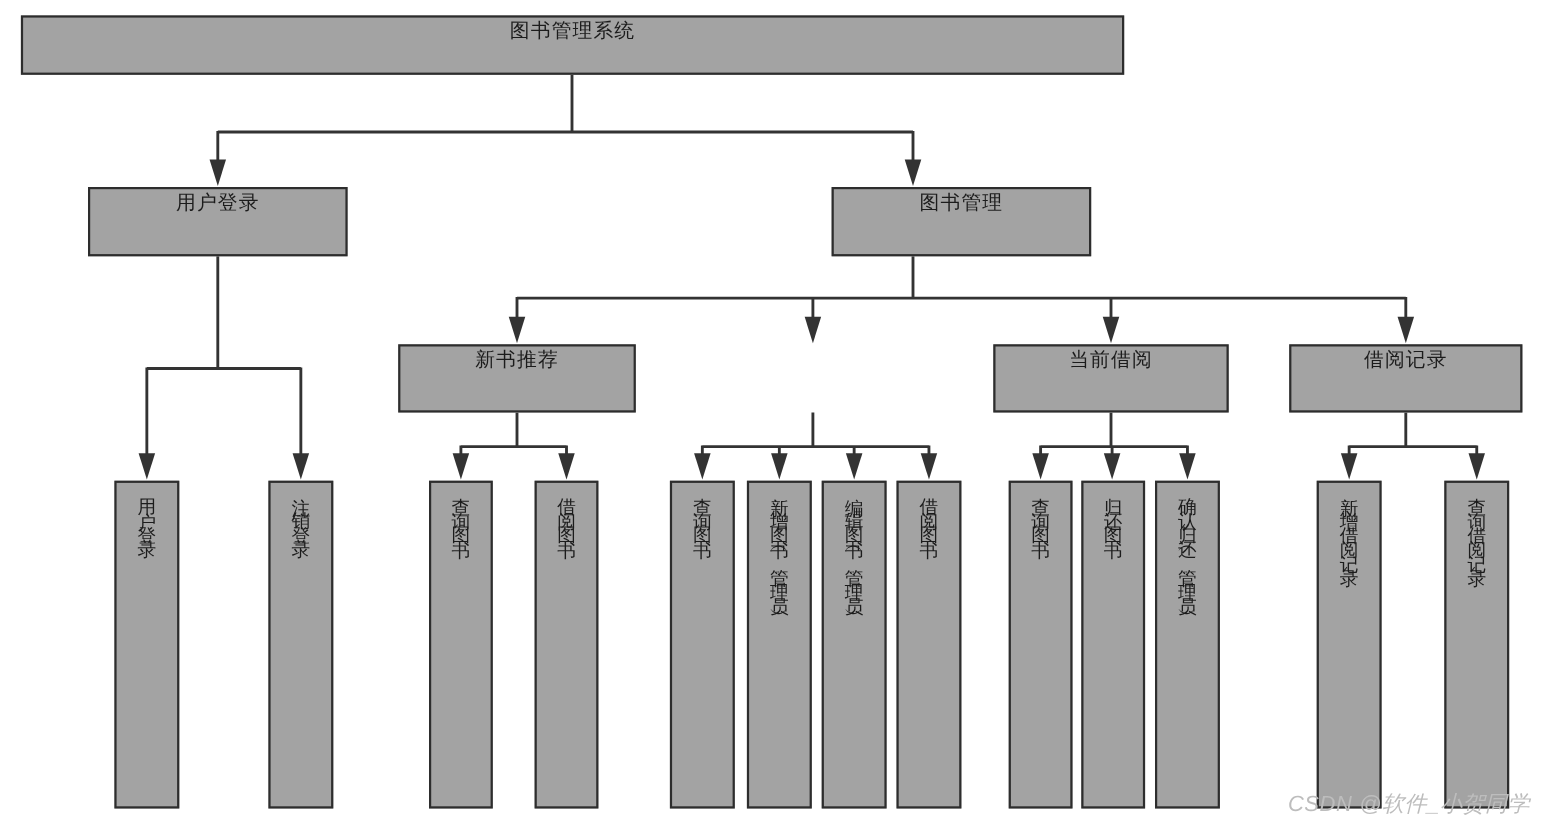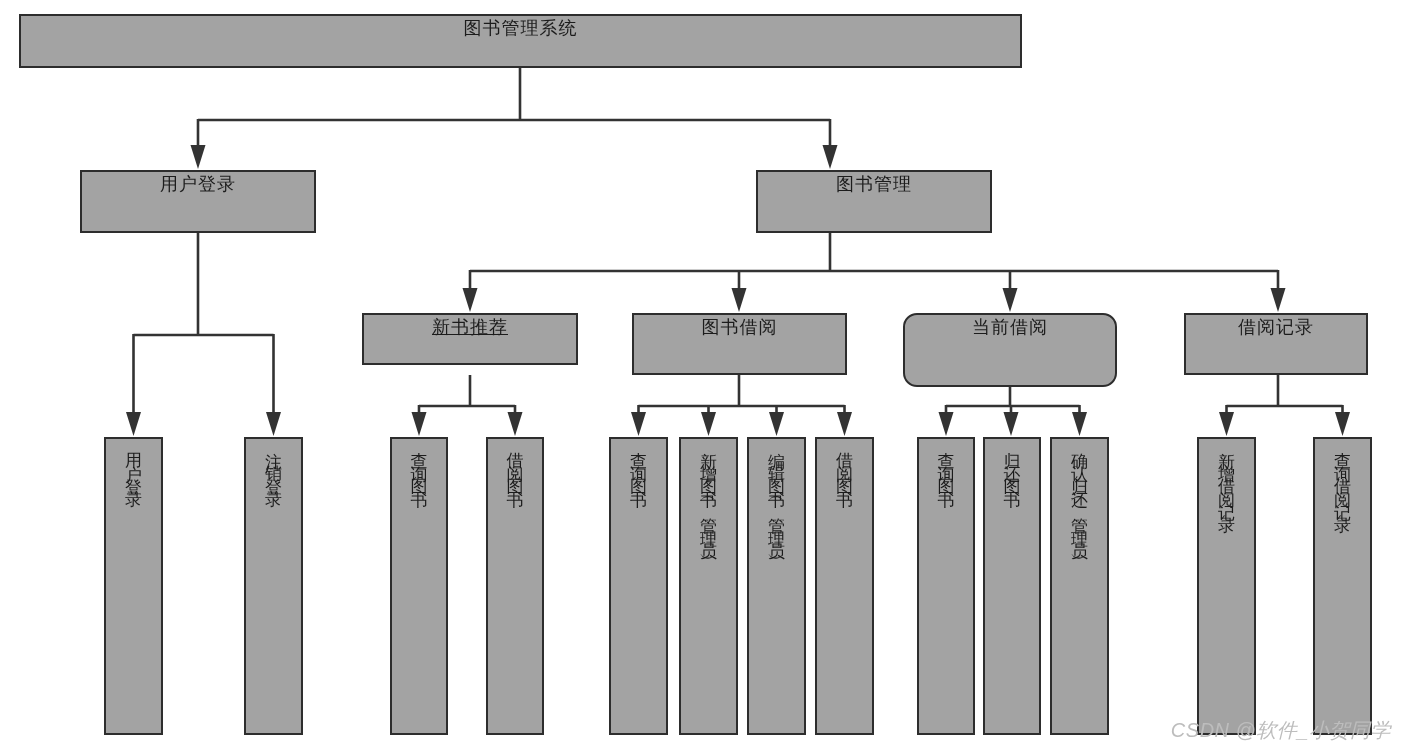--- a/index.html
+++ b/index.html
@@ -110,30 +110,27 @@
     <span>图书管理系统</span>
   </div>
 
   <div class="node hbox" style="left:80px; top:170px; width:236px; height:63px;">
     <span>用户登录</span>
   </div>
   <div class="node hbox" style="left:756px; top:170px; width:236px; height:63px;">
     <span>图书管理</span>
   </div>
 
-  <div class="node hbox" style="left:362px; top:313px; width:216px; height:52px;text-decoration:underline;">
+  <div class="node hbox" style="left:362px; top:313px; width:216px; height:62px;">
     <span>新书推荐</span>
   </div>
-  <div class="node hbox" style="left:632px; top:313px; width:215px; height:62px;">
-    <span>图书借阅</span>
-  </div>
-  <div class="node hbox" style="left:903px; top:313px; width:214px; height:74px;border-radius:14px;">
+  <div class="node hbox" style="left:903px; top:313px; width:214px; height:62px;">
     <span>当前借阅</span>
   </div>
-  <div class="node hbox" style="left:1172px; top:313px; width:184px; height:62px;margin-left:12px;">
+  <div class="node hbox" style="left:1172px; top:313px; width:212px; height:62px;">
     <span>借阅记录</span>
   </div>
 
   <div class="node leaf" style="left:104px; top:437px; width:59px; height:298px;">
     <span class="vtext">用户登录</span>
   </div>
   <div class="node leaf" style="left:244px; top:437px; width:59px; height:298px;">
     <span class="vtext">注销登录</span>
   </div>
 

